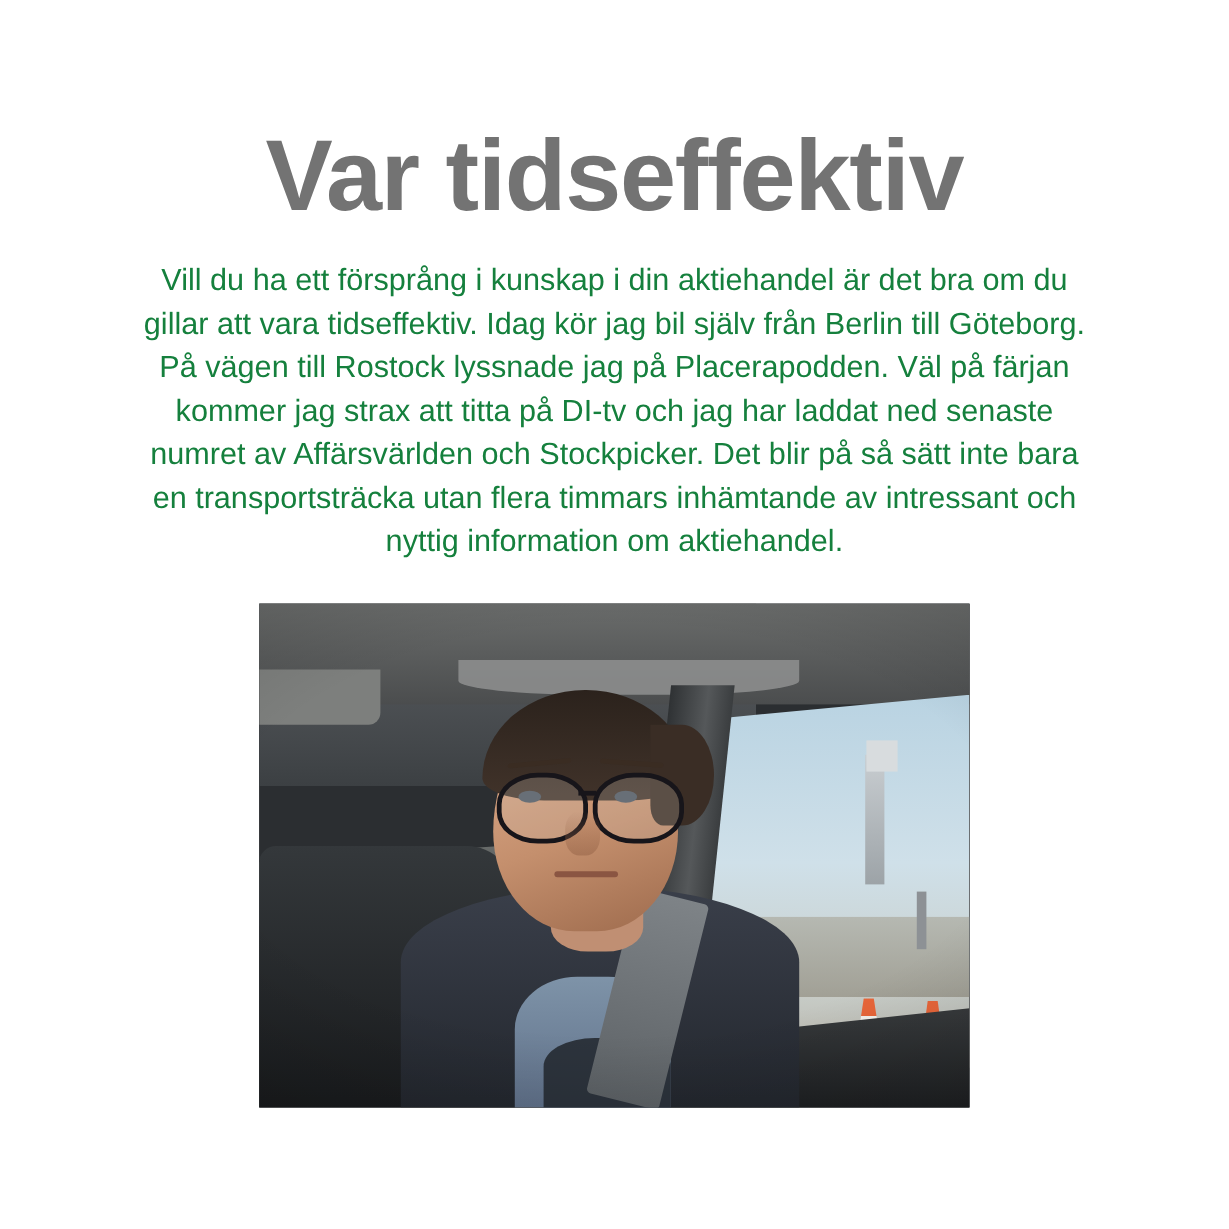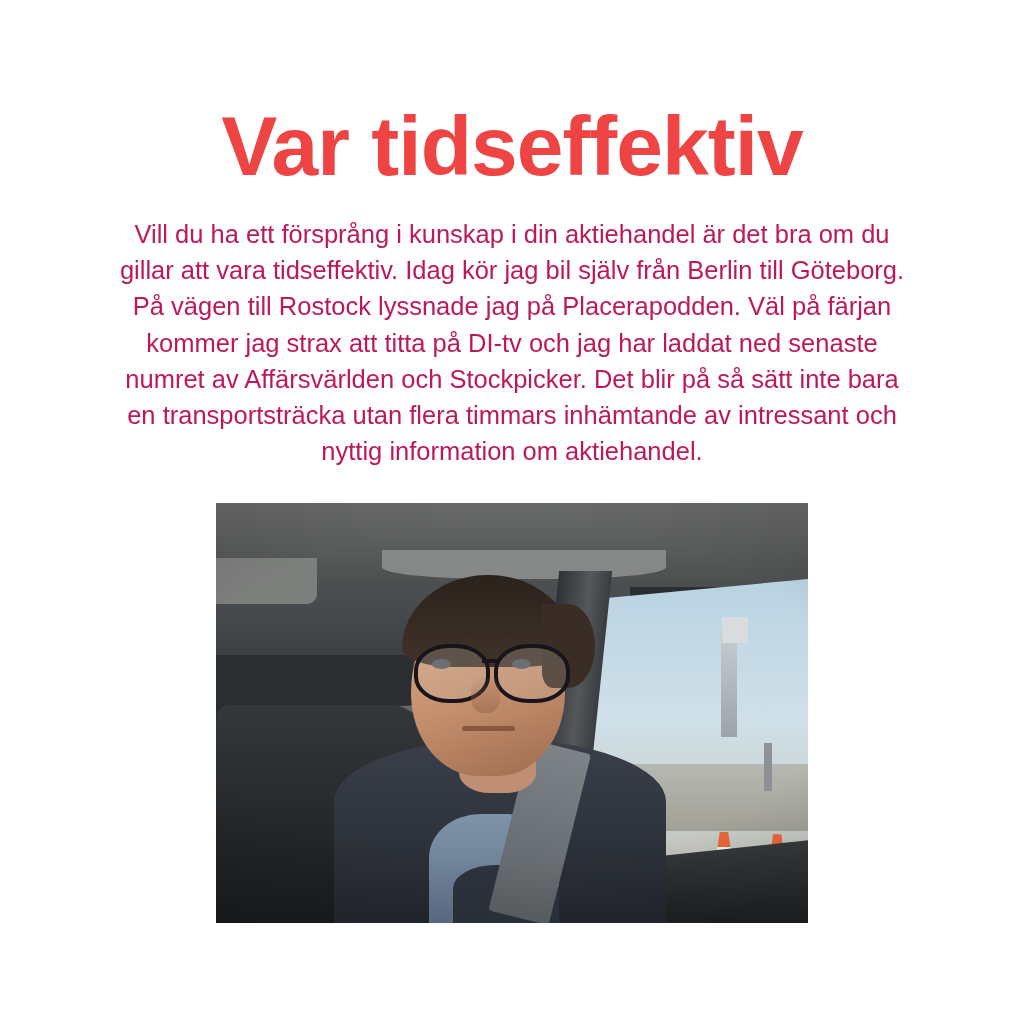--- a/index.html
+++ b/index.html
@@ -25,34 +25,34 @@
     align-items: center;
   }
 
   .headline {
     margin: 0;
     padding: 0;
     font-size: 84px;
     line-height: 1.0;
     font-weight: 800;
     letter-spacing: -1px;
-    color: #ef4444;
+    color: #737373;
     text-align: center;
     width: 880px;
     margin-top: 104px;
   }
 
   .body-copy {
     margin: 0;
     margin-top: 28px;
     width: 790px;
     text-align: center;
     font-size: 25.5px;
     line-height: 1.42;
-    color: #be185d;
+    color: #15803d;
     font-weight: 400;
   }
 
   .photo-frame {
     margin-top: 34px;
     width: 592px;
     height: 420px;
     position: relative;
     overflow: hidden;
     background: #23262a;

